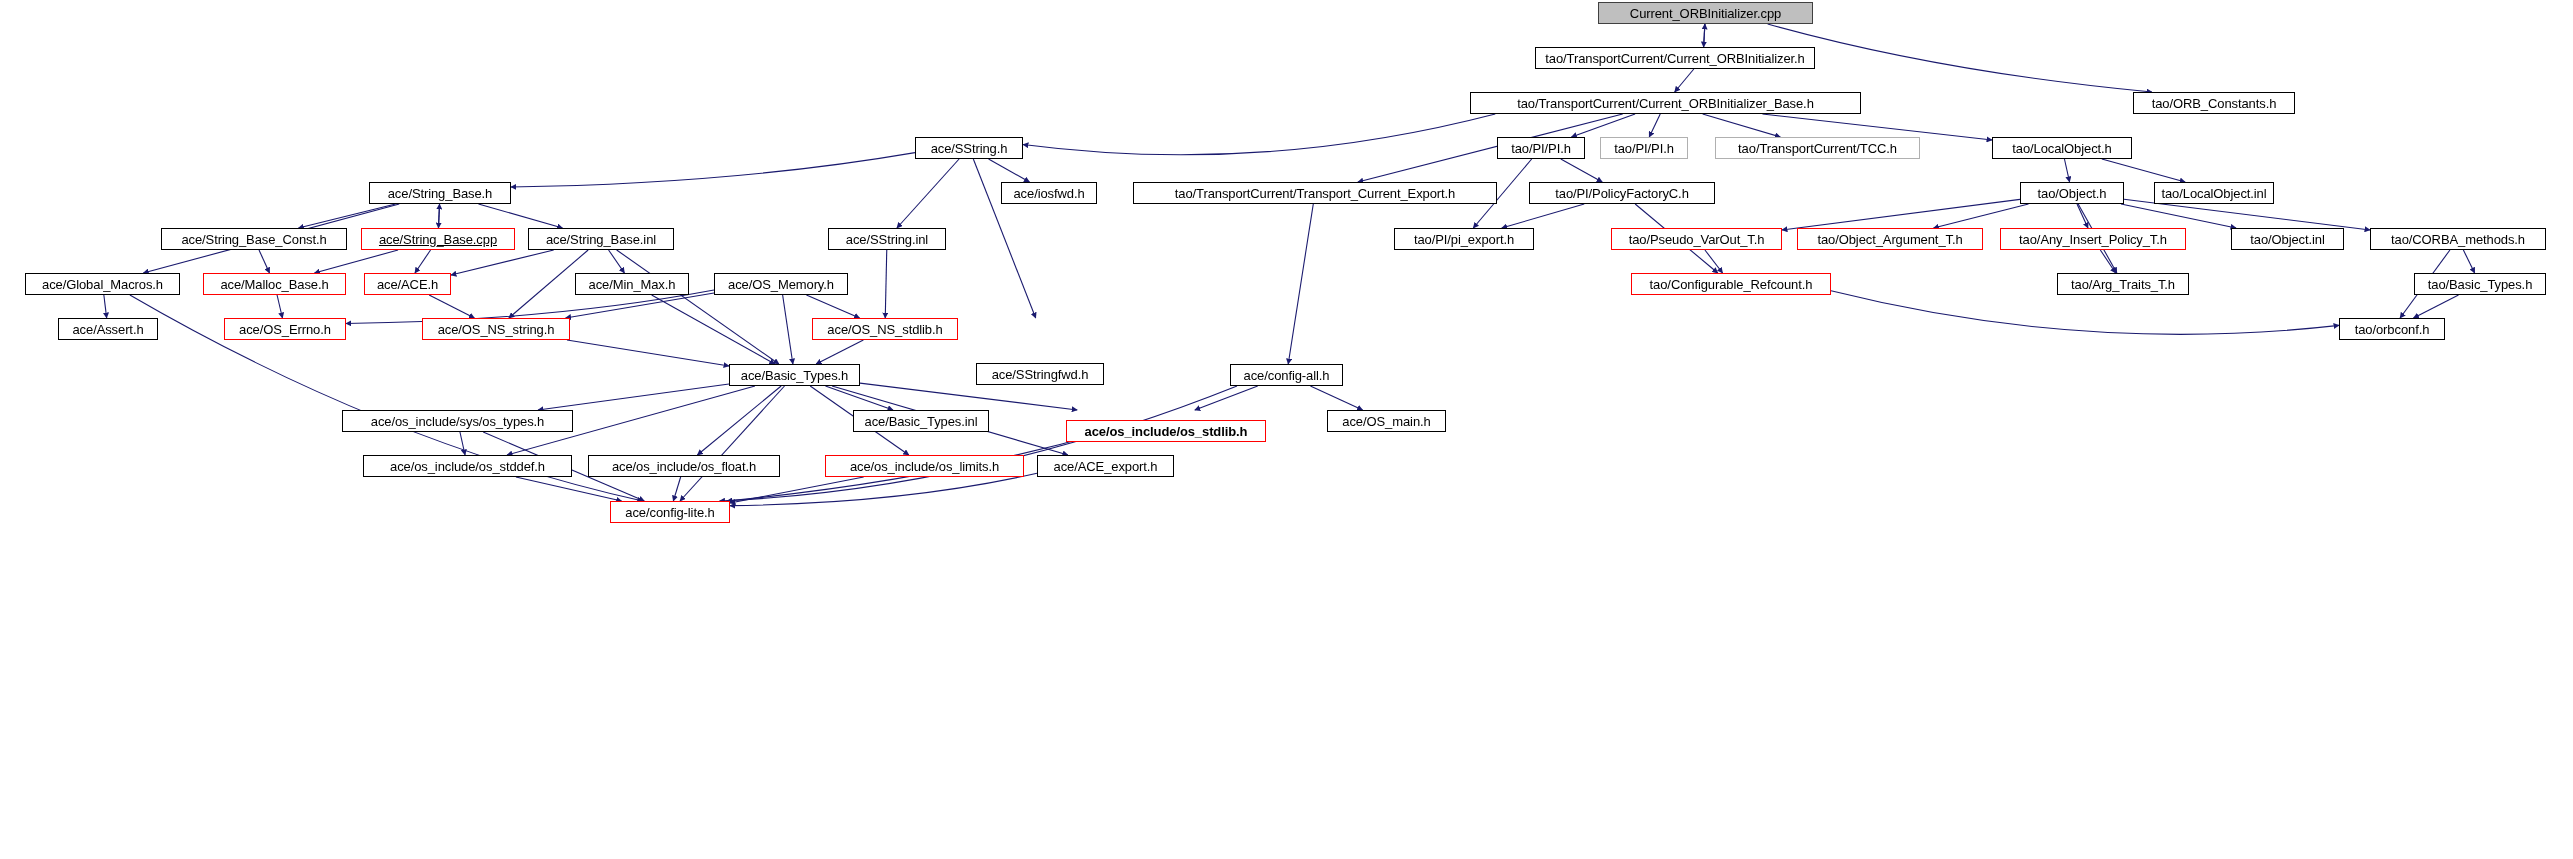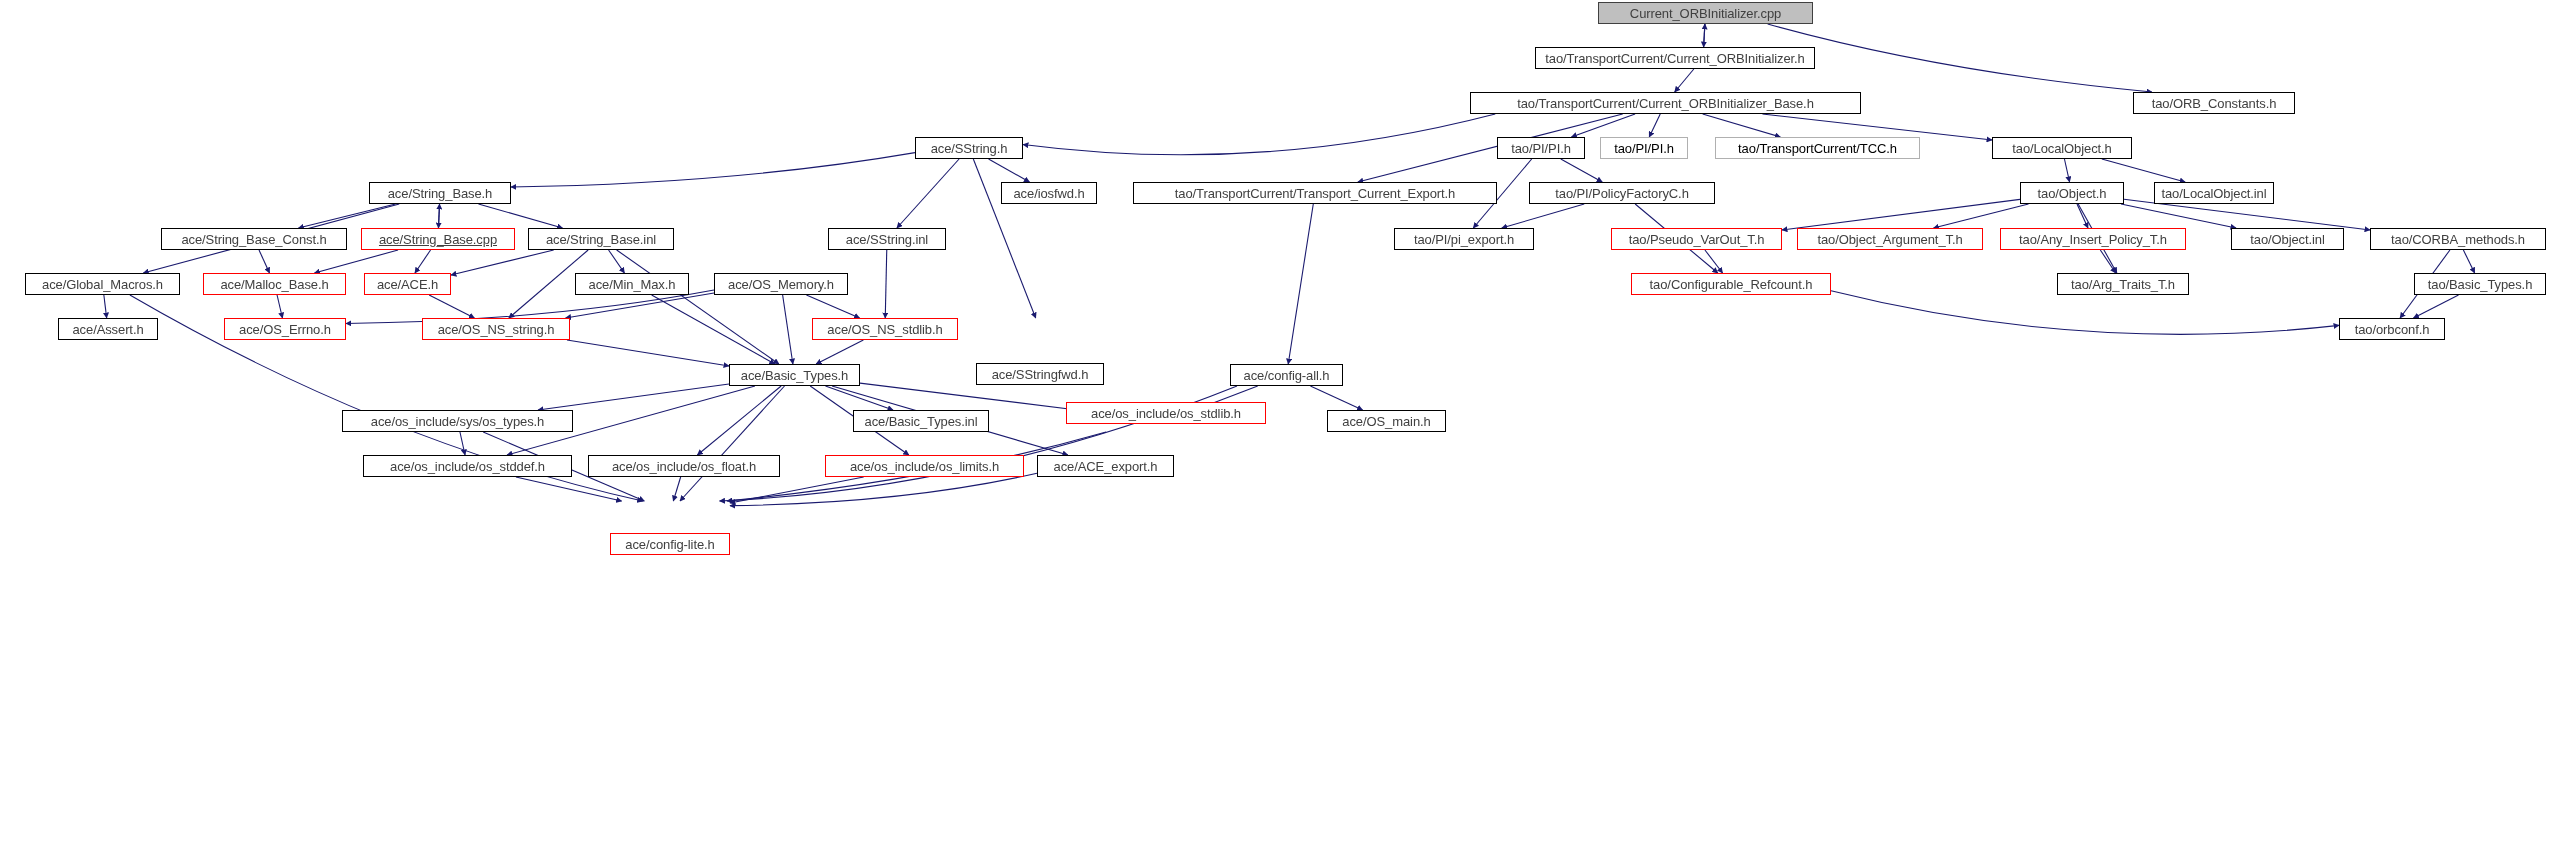--- a/index.html
+++ b/index.html
@@ -11,21 +11,21 @@
     background:#ffffff;
     font-family:"Liberation Sans", sans-serif;
     overflow:hidden;
   }
   #edges{position:absolute;left:0;top:0;width:2573px;height:859px;}
   .node{
     position:absolute;
     box-sizing:border-box;
     border:1px solid #000000;
     background:#ffffff;
-    color:#404040;
+    color:#000000;
     font-size:13px;
     line-height:1;
     display:flex;
     align-items:center;
     justify-content:center;
     white-space:nowrap;
     padding:0 6px;
     height:22px;
     z-index:5;
     letter-spacing:-0.1px;
@@ -159,21 +159,21 @@
       <div class="node" style="left: 58px; top: 318px; width: 100px;">ace/Assert.h</div>
       <div class="node red" style="left: 224px; top: 318px; width: 122px;">ace/OS_Errno.h</div>
       <div class="node red" style="left: 422px; top: 318px; width: 148px;">ace/OS_NS_string.h</div>
       <div class="node red" style="left: 812px; top: 318px; width: 146px;">ace/OS_NS_stdlib.h</div>
       <div class="node" style="left: 976px; top: 318px; width: 128px; margin-top: 45px;">ace/SStringfwd.h</div>
       <div class="node" style="left: 2339px; top: 318px; width: 106px;">tao/orbconf.h</div>
       <div class="node" style="left: 729px; top: 364px; width: 131px;">ace/Basic_Types.h</div>
       <div class="node" style="left: 1230px; top: 364px; width: 113px;">ace/config-all.h</div>
       <div class="node" style="left: 342px; top: 410px; width: 231px;">ace/os_include/sys/os_types.h</div>
       <div class="node" style="left: 853px; top: 410px; width: 136px;">ace/Basic_Types.inl</div>
-      <div class="node red" style="left: 1066px; top: 402px; width: 200px;">ace/os_include/os_stdlib.h</div>
+      <div class="node red" style="left: 1066px; top: 420px; width: 200px; font-weight: bold;">ace/os_include/os_stdlib.h</div>
       <div class="node" style="left: 1327px; top: 410px; width: 119px;">ace/OS_main.h</div>
       <div class="node" style="left: 363px; top: 455px; width: 209px;">ace/os_include/os_stddef.h</div>
       <div class="node" style="left: 588px; top: 455px; width: 192px;">ace/os_include/os_float.h</div>
       <div class="node red" style="left: 825px; top: 455px; width: 199px;">ace/os_include/os_limits.h</div>
       <div class="node" style="left: 1037px; top: 455px; width: 137px;">ace/ACE_export.h</div>
-      <div class="node red" style="left: 610px; top: 501px; width: 120px; margin-top: 32px;">ace/config-lite.h</div>
+      <div class="node red" style="left: 610px; top: 501px; width: 120px;">ace/config-lite.h</div>
     </div>
 </div>
 
 </body></html>

